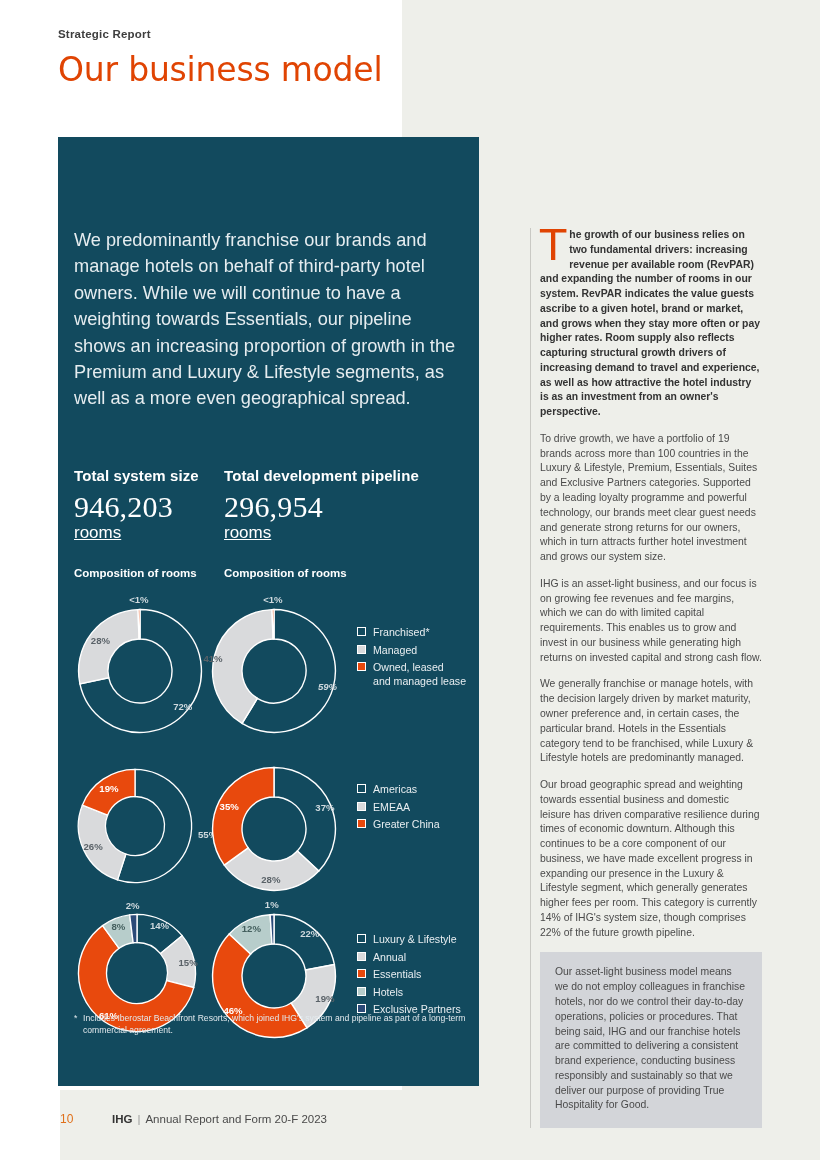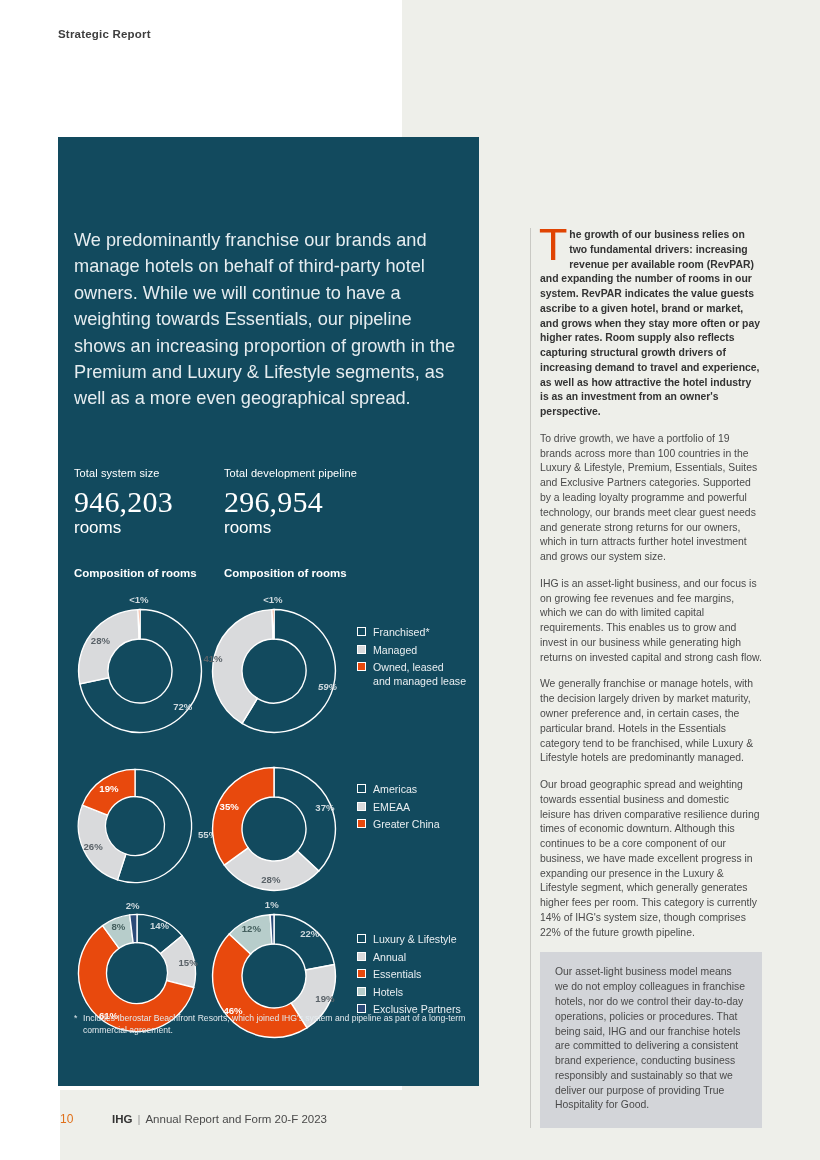--- a/index.html
+++ b/index.html
@@ -38,23 +38,23 @@
   .dark-panel{
     position:absolute;left:58px;top:137px;width:421px;height:949px;
     background:#124a5e;color:#ffffff;
   }
   .lede{
     position:absolute;left:16px;top:90px;width:394px;
     font-size:18.2px;line-height:1.45;color:#e6edf0;font-weight:400;
   }
 
   .stat-block{position:absolute;}
-  .stat-label{font-size:11px;font-weight:normal;color:#ffffff;letter-spacing:.1px;}
+  .stat-label{font-size:15px;font-weight:bold;color:#ffffff;letter-spacing:.1px;}
   .stat-value{font-size:30px;font-weight:300;color:#ffffff;line-height:1.05;margin-top:7px;letter-spacing:.2px;font-family:Liberation Serif, serif;}
-  .stat-unit{font-size:17px;font-weight:300;color:#ffffff;line-height:1.1;margin-top:1px;}
+  .stat-unit{font-size:17px;font-weight:300;color:#ffffff;line-height:1.1;margin-top:1px;text-decoration:underline;}
 
   .comp-label{position:absolute;font-size:11.5px;font-weight:bold;color:#ffffff;}
 
   
   .legend{position:absolute;font-size:10.6px;color:#e9eef1;line-height:1.33;}
   .legend-row{display:flex;align-items:flex-start;margin-bottom:3.5px;}
   .swatch{
     width:9px;height:9px;flex:0 0 9px;margin-right:7px;margin-top:2px;
     box-sizing:border-box;border:1.3px solid #ffffff;background:transparent;
   }
@@ -99,20 +99,21 @@
 </style>
 </head>
 <body>
 
 <div class="page">
 
   <div class="bg-right"></div>
   <div class="bg-bottom"></div>
 
   <div class="eyebrow">Strategic Report</div>
+  <div class="page-title">Our business model</div>
 
   <div class="dark-panel">
 
     <div class="lede">We predominantly franchise our brands and manage hotels on behalf of third-party hotel owners. While we will continue to have a weighting towards Essentials, our pipeline shows an increasing proportion of growth in the Premium and Luxury &amp; Lifestyle segments, as well as a more even geographical spread.</div>
 
     <div class="stat-block" style="left:16px;top:330px;width:150px;">
       <div class="stat-label">Total system size</div>
       <div class="stat-value">946,203</div>
       <div class="stat-unit">rooms</div>
     </div>

